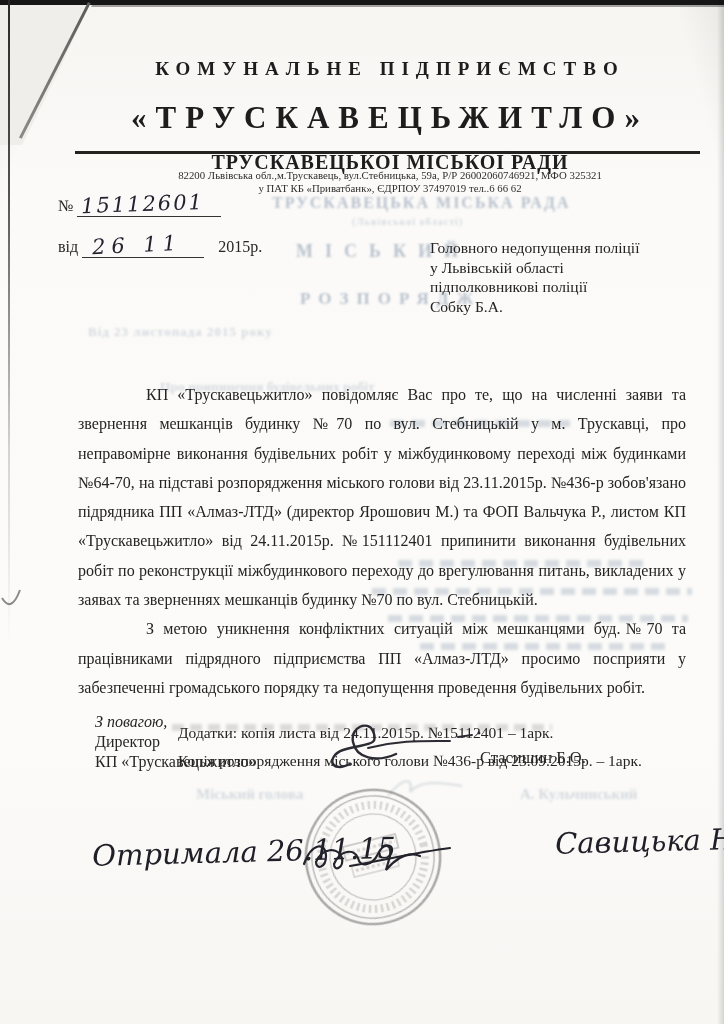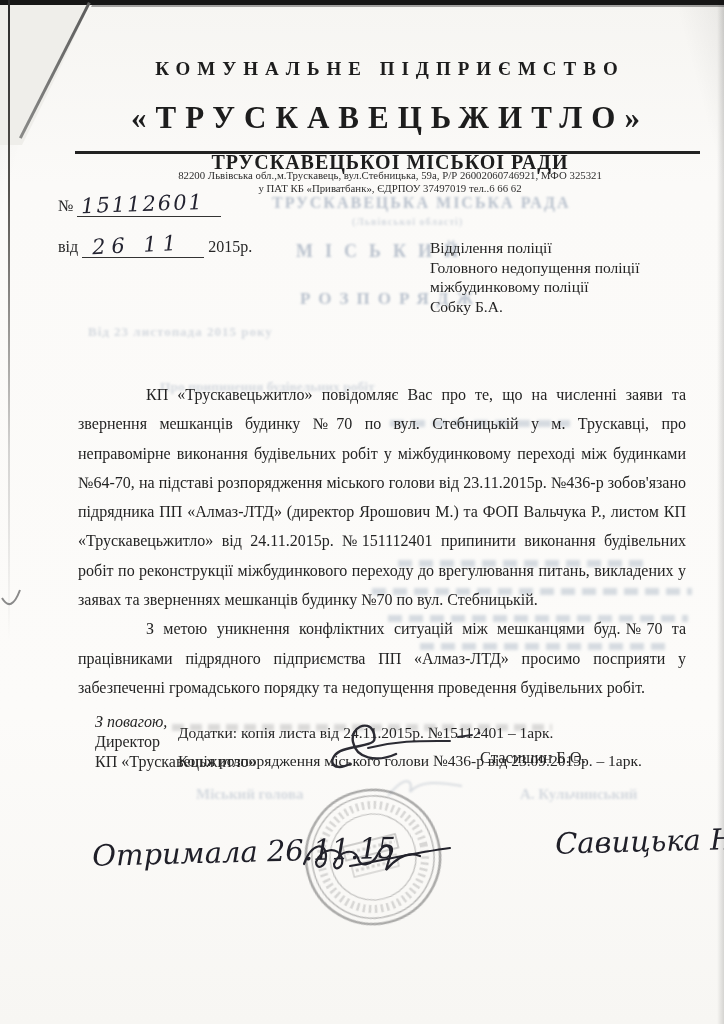--- a/index.html
+++ b/index.html
@@ -115,28 +115,28 @@
       <span>№</span>
       <span class="u-line" style="width:140px;text-align:left;padding-left:4px;">
         <span class="hand hw-num">15112601</span>
       </span>
     </div>
     <div class="ref-row">
       <span>від</span>
       <span class="u-line" style="width:112px;text-align:left;padding-left:10px;">
         <span class="hand hw-date">26 11</span>
       </span>
-      <span style="">2015р.</span>
+      <span style="margin-left:10px;">2015р.</span>
     </div>
   </div>
 
   <div class="recipient">
-    <div>Відділення поліції</div>
     <div>Головного недопущення поліції</div>
-    <div>міжбудинковому  поліції</div>
+    <div>у Львівській області</div>
+    <div>підполковникові  поліції</div>
     <div>Собку Б.А.</div>
   </div>
 
   <div class="body-text">
     <p>КП «Трускавецьжитло» повідомляє Вас про те, що на численні заяви та звернення мешканців будинку №70 по вул. Стебницькій у м. Трускавці, про неправомірне виконання будівельних робіт у міжбудинковому переході між будинками №64-70, на підставі розпорядження міського голови від 23.11.2015р. №436-р зобов'язано підрядника ПП «Алмаз-ЛТД» (директор Ярошович М.)  та ФОП Вальчука Р., листом КП «Трускавецьжитло» від 24.11.2015р. №151112401 припинити виконання будівельних робіт по реконструкції міжбудинкового переходу до врегулювання питань, викладених у заявах та зверненнях мешканців будинку №70 по вул. Стебницькій.</p>
     <p>З метою уникнення конфліктних ситуацій між мешканцями буд.№70 та працівниками підрядного підприємства ПП «Алмаз-ЛТД» просимо посприяти у забезпеченні громадського порядку та недопущення проведення будівельних робіт.</p>
     <div class="attachments">
       <div>Додатки: копія листа від 24.11.2015р. №15112401 – 1арк.</div>
       <div>Копія розпорядження міського голови №436-р від 23.09.2015р. – 1арк.</div>
     </div>

